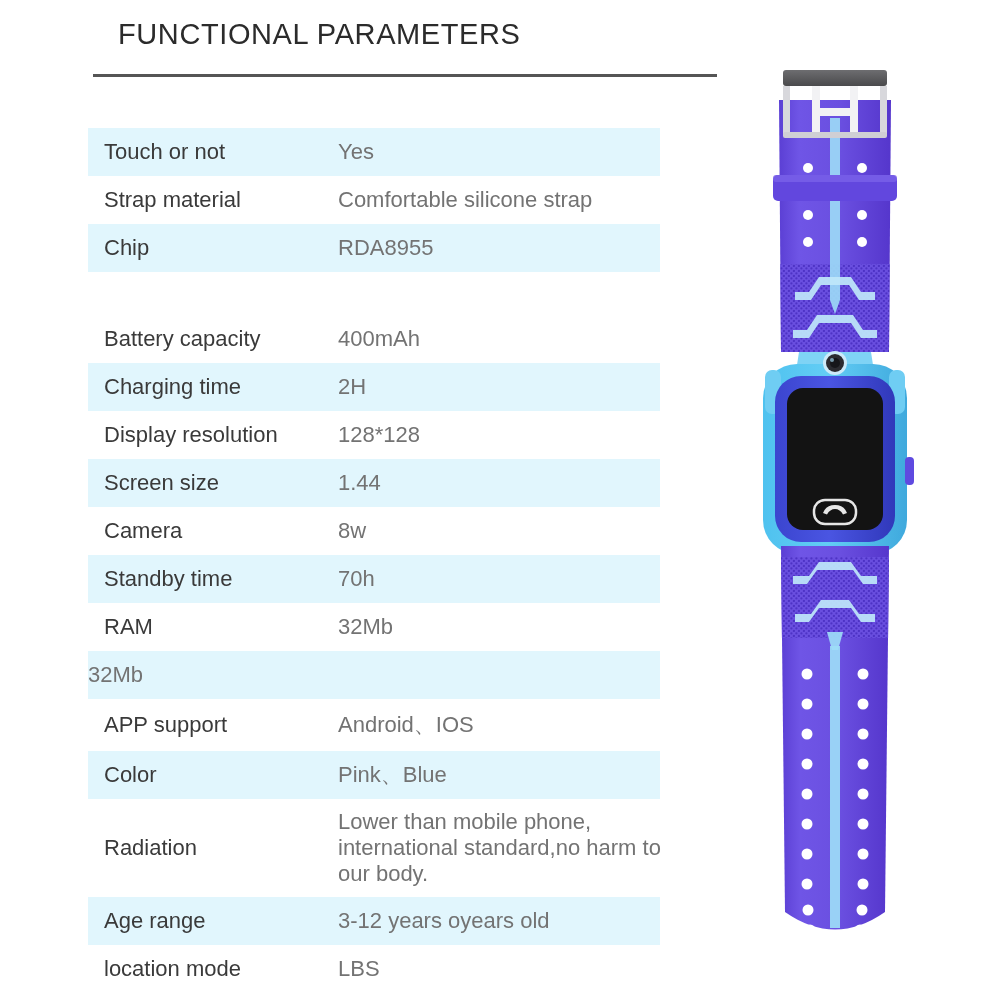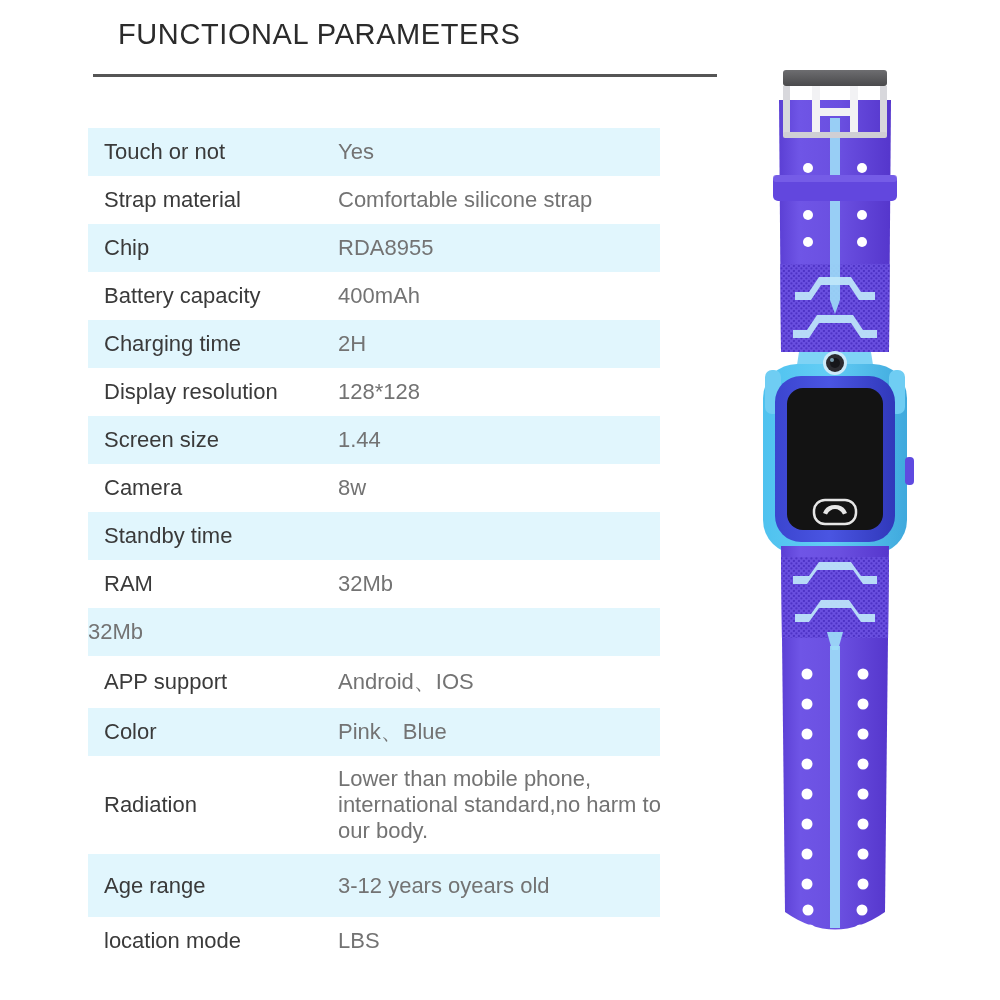--- a/index.html
+++ b/index.html
@@ -116,21 +116,21 @@
     <div class="spec-row" style="height: 48px;">
       <div class="band"></div>
       <div class="spec-label">Strap material</div>
       <div class="spec-value">Comfortable silicone strap</div>
     </div>
     <div class="spec-row shaded" style="height: 48px; justify-content: space-between;">
       <div class="band"></div>
       <div class="spec-label">Chip</div>
       <div class="spec-value">RDA8955</div>
     </div>
-    <div class="spec-row" style="height: 48px;">
+    <div class="spec-row" style="height: 48px; margin-top: 43px;">
       <div class="band"></div>
       <div class="spec-label">Battery capacity</div>
       <div class="spec-value">400mAh</div>
     </div>
     <div class="spec-row shaded" style="height: 48px;">
       <div class="band"></div>
       <div class="spec-label">Charging time</div>
       <div class="spec-value">2H</div>
     </div>
     <div class="spec-row" style="height: 48px;">
@@ -144,20 +144,21 @@
       <div class="spec-value">1.44</div>
     </div>
     <div class="spec-row" style="height: 48px;">
       <div class="band"></div>
       <div class="spec-label">Camera</div>
       <div class="spec-value">8w</div>
     </div>
     <div class="spec-row shaded" style="height: 48px;">
       <div class="band"></div>
       <div class="spec-label">Standby time</div>
+      <div class="spec-value">70h</div>
     </div>
     <div class="spec-row" style="height: 48px;">
       <div class="band"></div>
       <div class="spec-label">RAM</div>
       <div class="spec-value">32Mb</div>
     </div>
     <div class="spec-row shaded" style="height: 48px;">
       <div class="band"></div>
       <div class="spec-value">32Mb</div>
     </div>
@@ -169,21 +170,21 @@
     <div class="spec-row shaded" style="height: 48px;">
       <div class="band"></div>
       <div class="spec-label">Color</div>
       <div class="spec-value">Pink、Blue</div>
     </div>
     <div class="spec-row multiline" style="height: 98px;">
       <div class="band"></div>
       <div class="spec-label">Radiation</div>
       <div class="spec-value">Lower than mobile phone, international standard,no harm to our body.</div>
     </div>
-    <div class="spec-row shaded" style="height: 63px;">
+    <div class="spec-row shaded" style="height: 48px;">
       <div class="band"></div>
       <div class="spec-label">Age range</div>
       <div class="spec-value">3-12 years oyears old</div>
     </div>
     <div class="spec-row" style="height: 48px;">
       <div class="band"></div>
       <div class="spec-label">location mode</div>
       <div class="spec-value">LBS</div>
     </div>
   </div>

